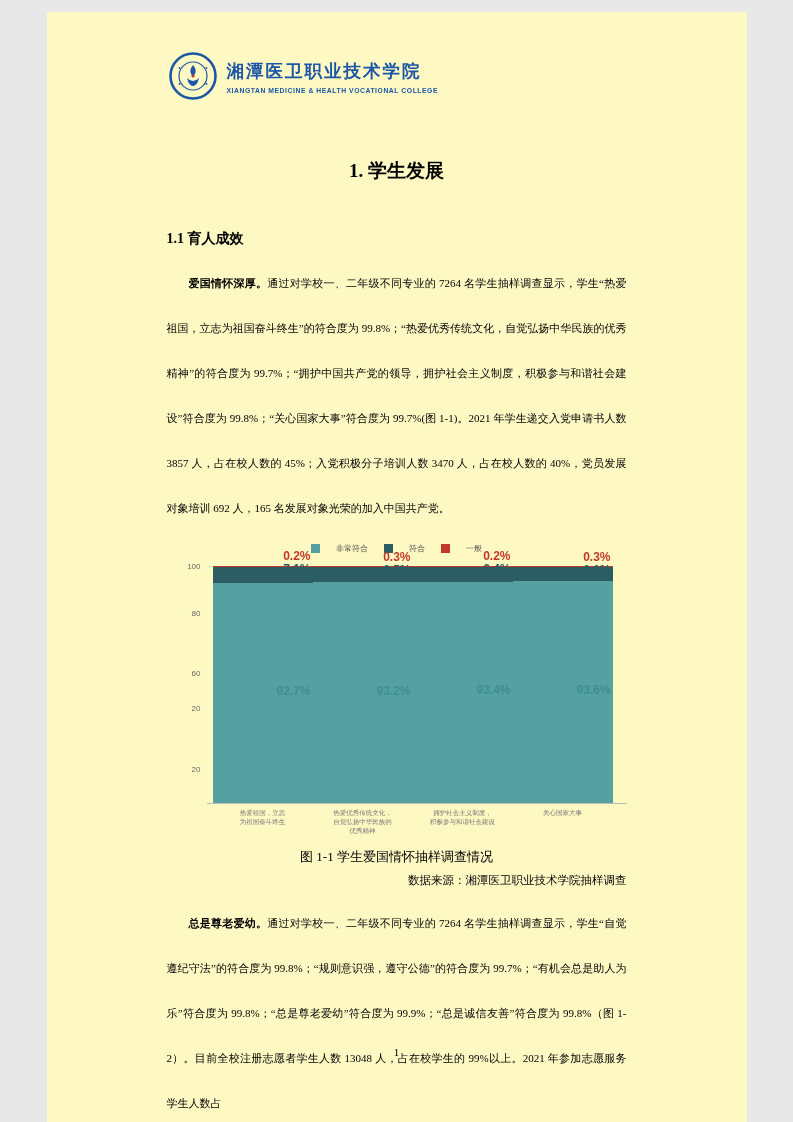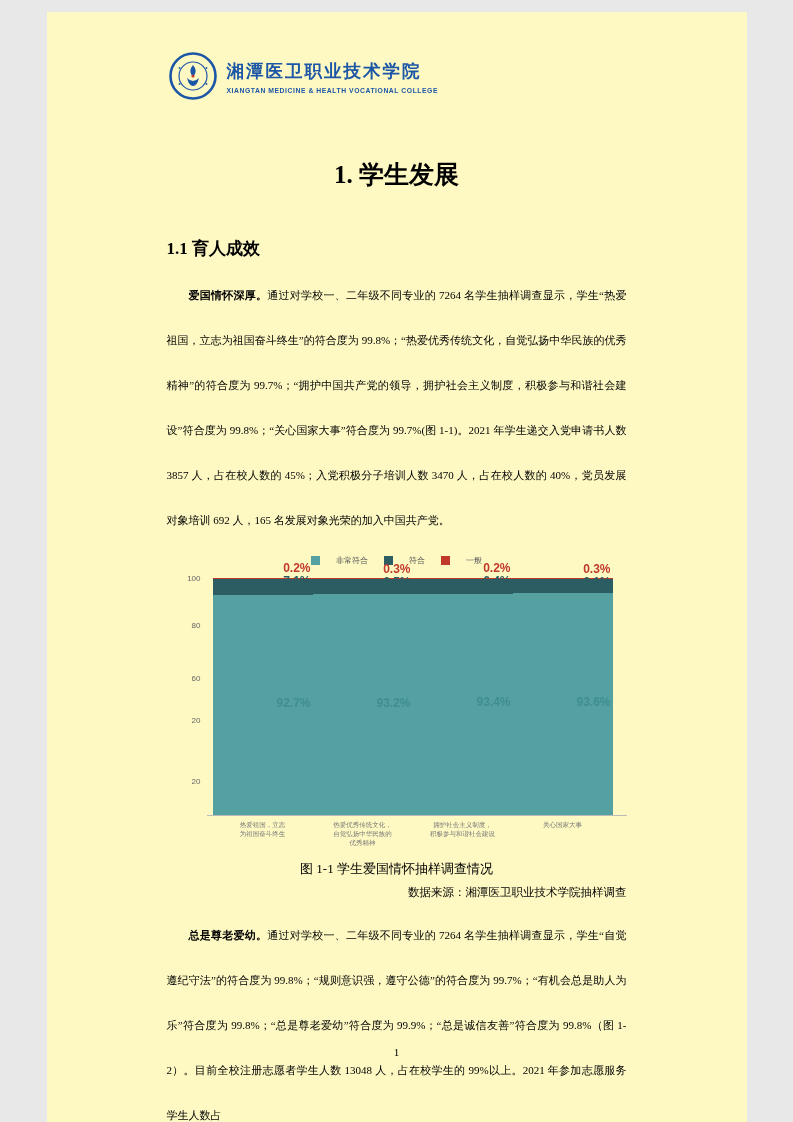--- a/index.html
+++ b/index.html
@@ -8,22 +8,22 @@
     font-family:"Liberation Serif", serif;box-sizing:border-box;
     padding:130px 120px 0 120px;color:#000;overflow:hidden;
   }
   
   .logo-row{position:absolute;top:40px;left:122px;display:flex;align-items:center;gap:10px;}
   .emblem{width:48px;height:48px;flex:0 0 auto;}
   .logo-text{display:flex;flex-direction:column;}
   .cn-name{font-size:17.5px;font-weight:bold;color:#1c56a6;letter-spacing:2px;font-family:"Liberation Serif",serif;}
   .en-name{font-size:6.8px;font-weight:bold;color:#1c56a6;letter-spacing:0.55px;margin-top:4px;font-family:"Liberation Sans",sans-serif;}
   
-  h1.doc-title{text-align:center;font-size:25px;margin:16px 0 0;font-weight:bold;}
-  h2.sec{font-size:17px;margin:46px 0 0;font-weight:bold;}
+  h1.doc-title{text-align:center;font-size:19px;margin:16px 0 0;font-weight:bold;}
+  h2.sec{font-size:14px;margin:46px 0 0;font-weight:bold;}
   h3.subsec{font-size:15.5px;margin:27px 0 0;font-weight:bold;}
   
   p.body-par{
     font-size:11px;line-height:45px;text-align:justify;text-indent:2em;
     margin:13px 0 0;
     font-family:Liberation Serif, serif;
   }
   p.body-par b{font-weight:bold;}
   
   figure.chart{margin:12px 0 0;padding:0;position:relative;font-family:"Liberation Sans",sans-serif;}
@@ -97,21 +97,21 @@
         </span>
         <span class="lg-item">
           <span class="lg-swatch" style="background: rgb(192, 57, 43);"></span>
           <span class="lg-label">一般</span>
         </span>
       </div>
     <div class="plot">
       <div class="yaxis" id="yaxis">
           <div class="ytick" style="bottom: 29px;">20</div>
           <div class="ytick" style="bottom: 89.8px;">20</div>
-          <div class="ytick" style="bottom: 132px;">60</div>
+          <div class="ytick" style="bottom: 125px;">60</div>
           <div class="ytick" style="bottom: 184.6px;">80</div>
           <div class="ytick" style="bottom: 232px;">100</div>
         </div>
       <div class="bars" id="bars">
           <div class="bar-col">
             <div class="bar-stack">
               <div class="seg" style="height: 1px; background: rgb(192, 57, 43);"></div>
               <div class="seg" style="height: 16.827px; background: rgb(43, 93, 98);"></div>
               <div class="seg" style="height: 219.699px; background: rgb(85, 160, 160);"></div>
             </div>

